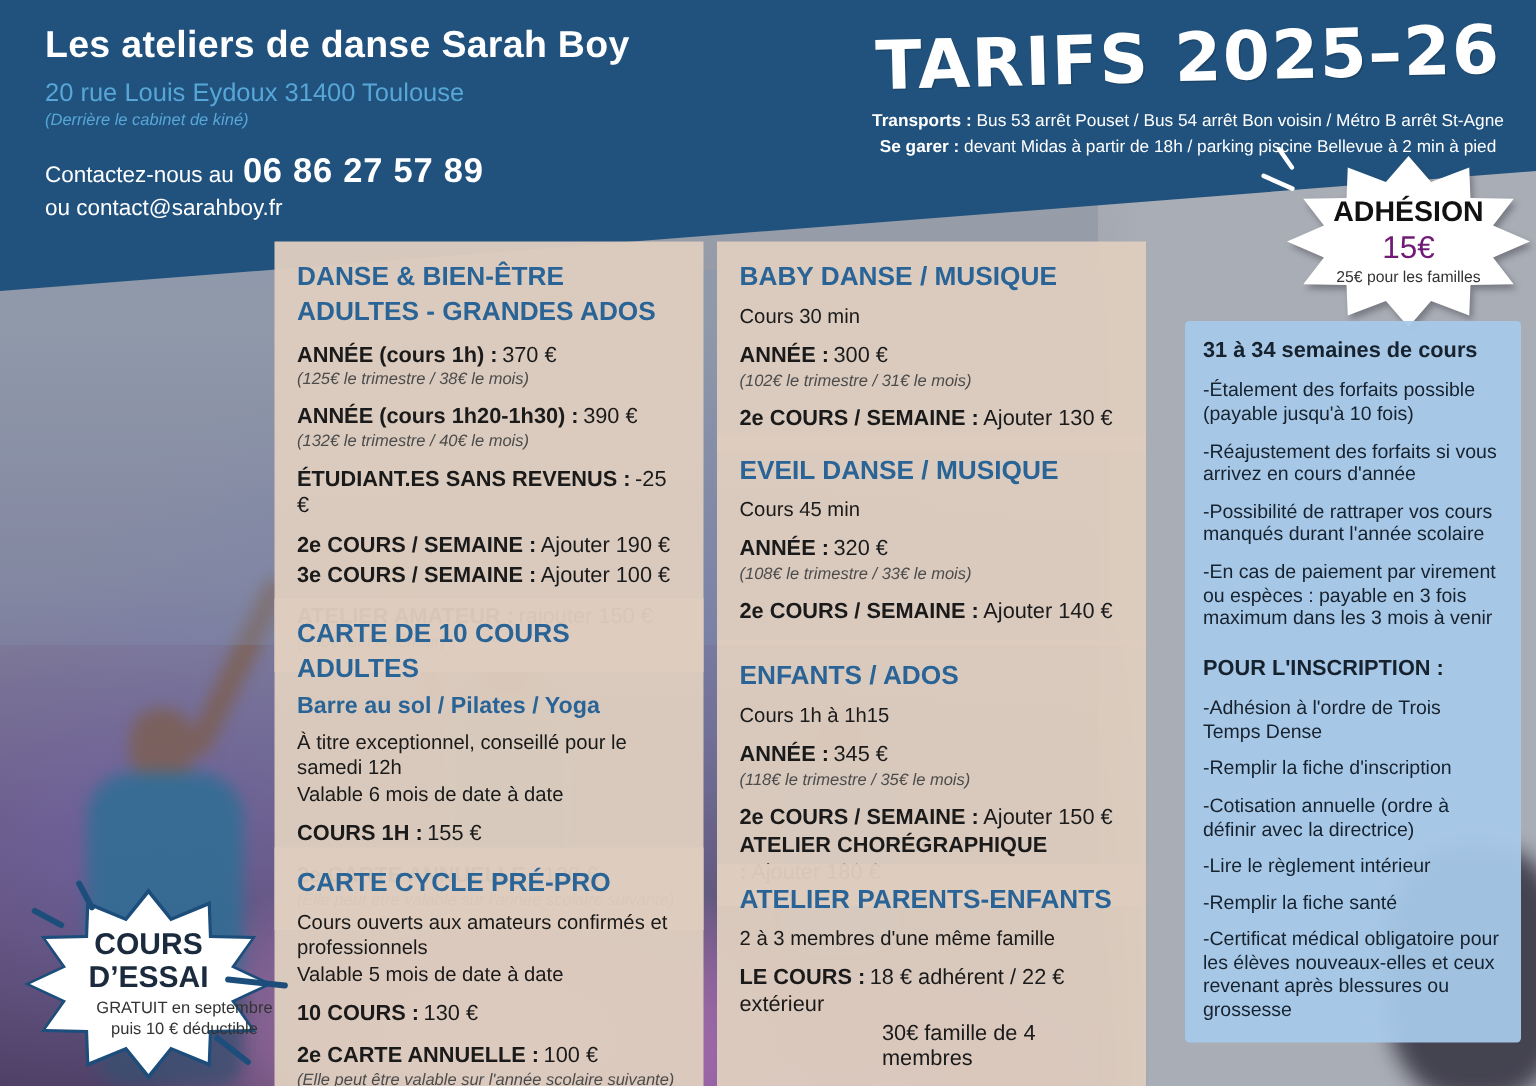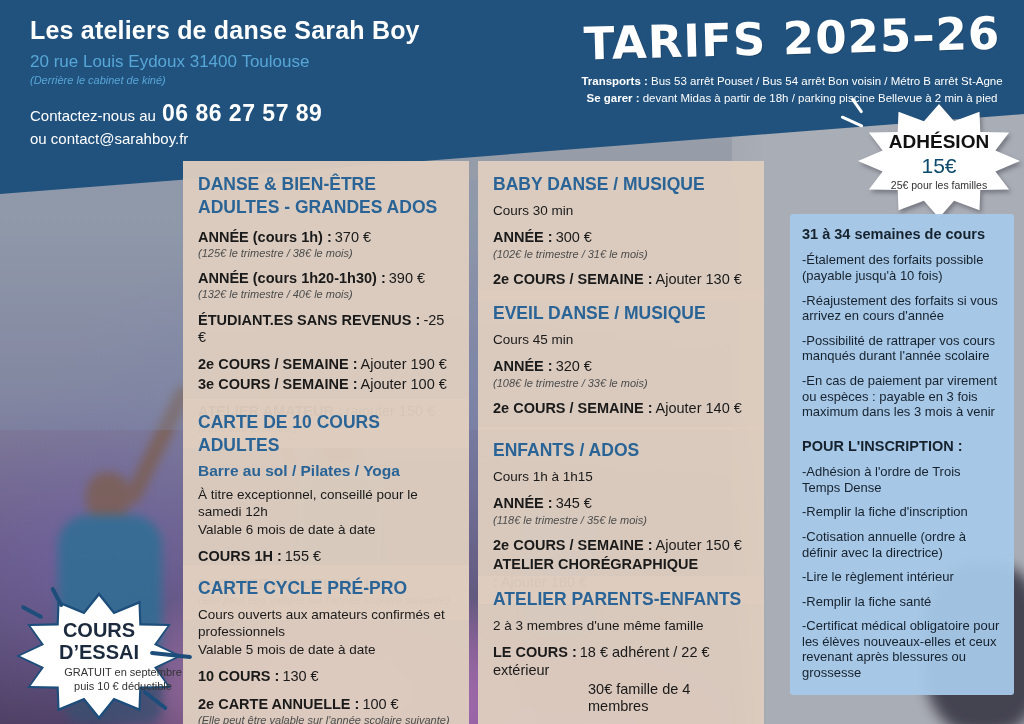--- a/index.html
+++ b/index.html
@@ -74,21 +74,21 @@
   .info-h2{font-weight:bold;font-size:14.5px;margin-top:18px;}
   .info-item{margin:9px 0 0;}
 
   
   .star-wrap{position:absolute;}
   .star-fill,.star-outer,.star-inner{clip-path:var(--star);}
   .adhesion{left:858px;top:104px;width:162px;height:114px;filter:drop-shadow(2px 3px 2px rgba(60,60,70,.45));}
   .adhesion .star-fill{position:absolute;inset:0;background:#fff;}
   .star-content{position:absolute;inset:0;display:flex;flex-direction:column;align-items:center;justify-content:center;text-align:center;}
   .adh-title{font-size:19px;font-weight:bold;color:#111;}
-  .adh-price{font-size:21px;color:#0c4a6e;margin-top:1px;}
+  .adh-price{font-size:21px;color:#701a75;margin-top:1px;}
   .adh-note{font-size:10.5px;color:#333;margin-top:1px;}
   .essai{left:16px;top:592px;width:166px;height:128px;}
   .essai .star-outer{position:absolute;inset:0;background:var(--navy);}
   .essai .star-inner{position:absolute;inset:4px;background:#fff;}
   .essai-line{font-size:20px;font-weight:bold;color:#1b2a3d;line-height:1.1;}
   .essai-note{font-size:11px;color:#333;line-height:1.25;margin-left:48px;}
   .essai-note.first{margin-top:3px;}
   .dash{position:absolute;background:var(--navy);height:4px;border-radius:2px;}
   .d1{left:46px;top:595px;width:22px;transform:rotate(62deg);}
   .d2{left:20px;top:610px;width:24px;transform:rotate(28deg);}

